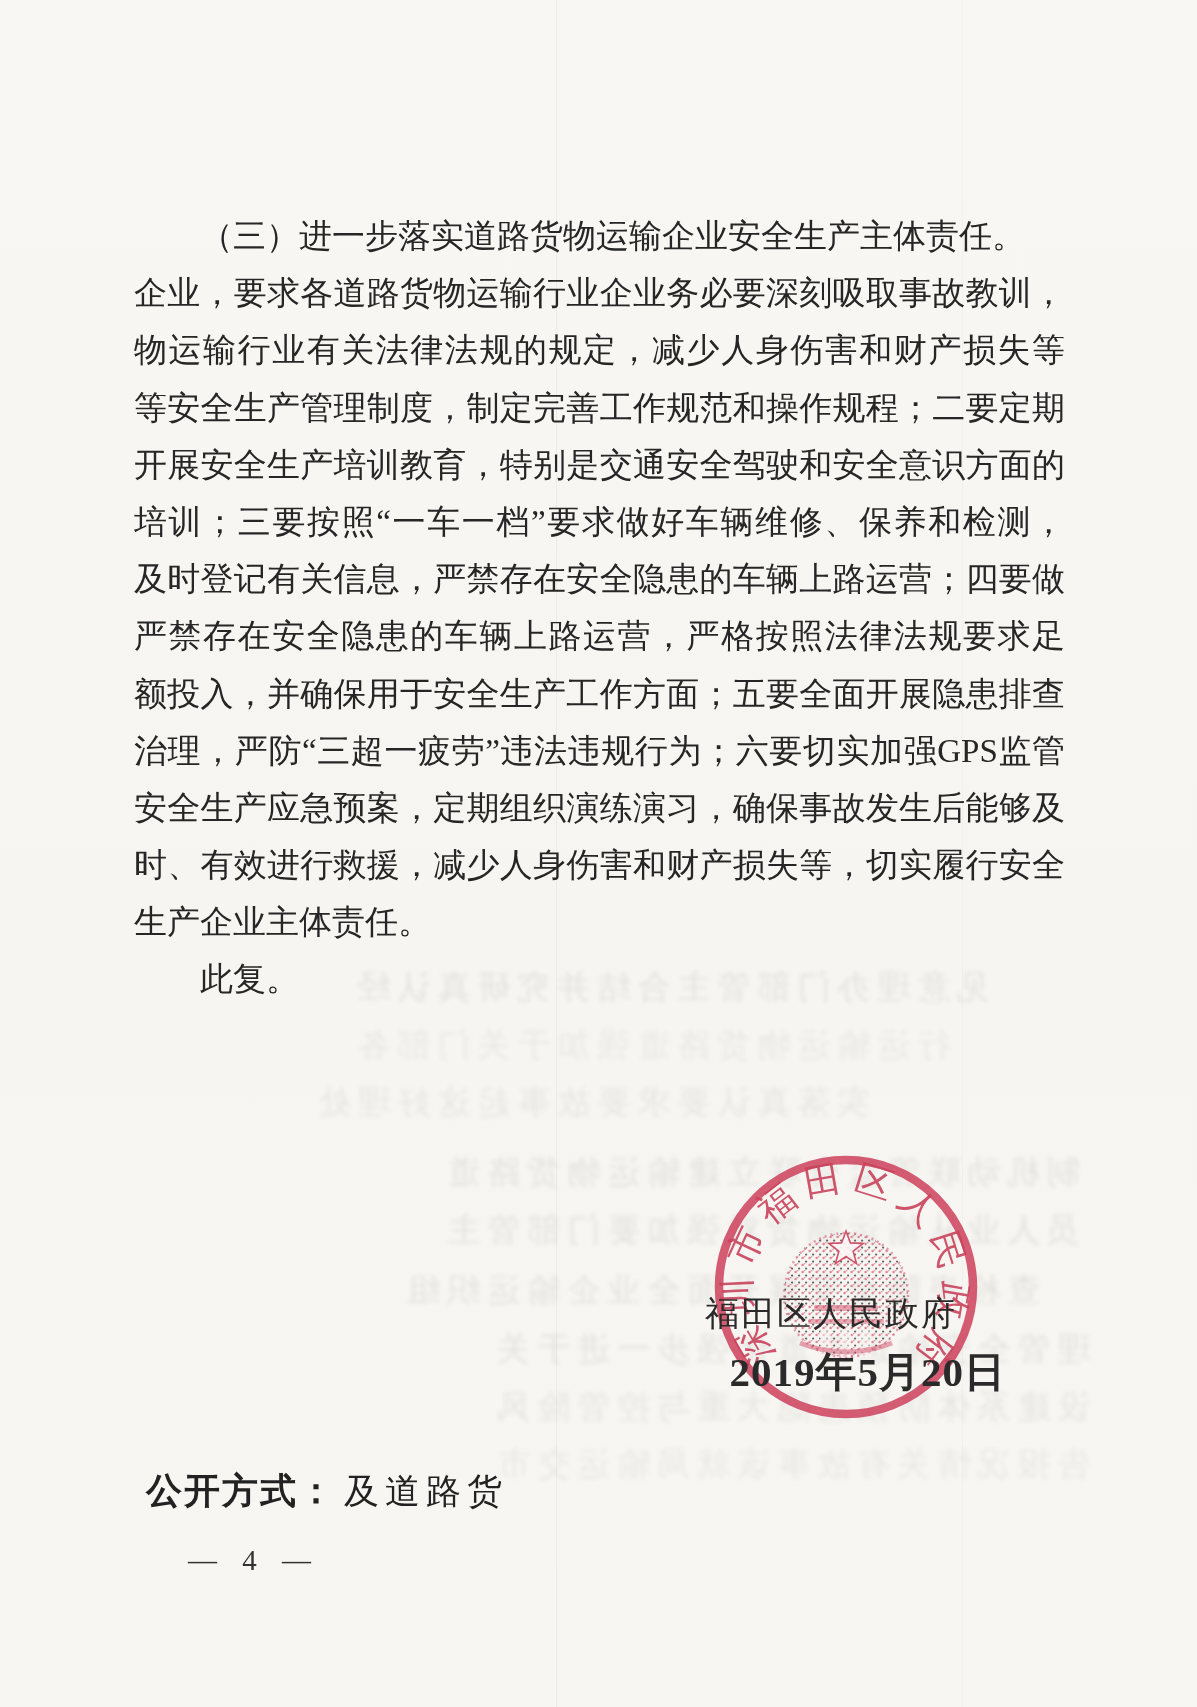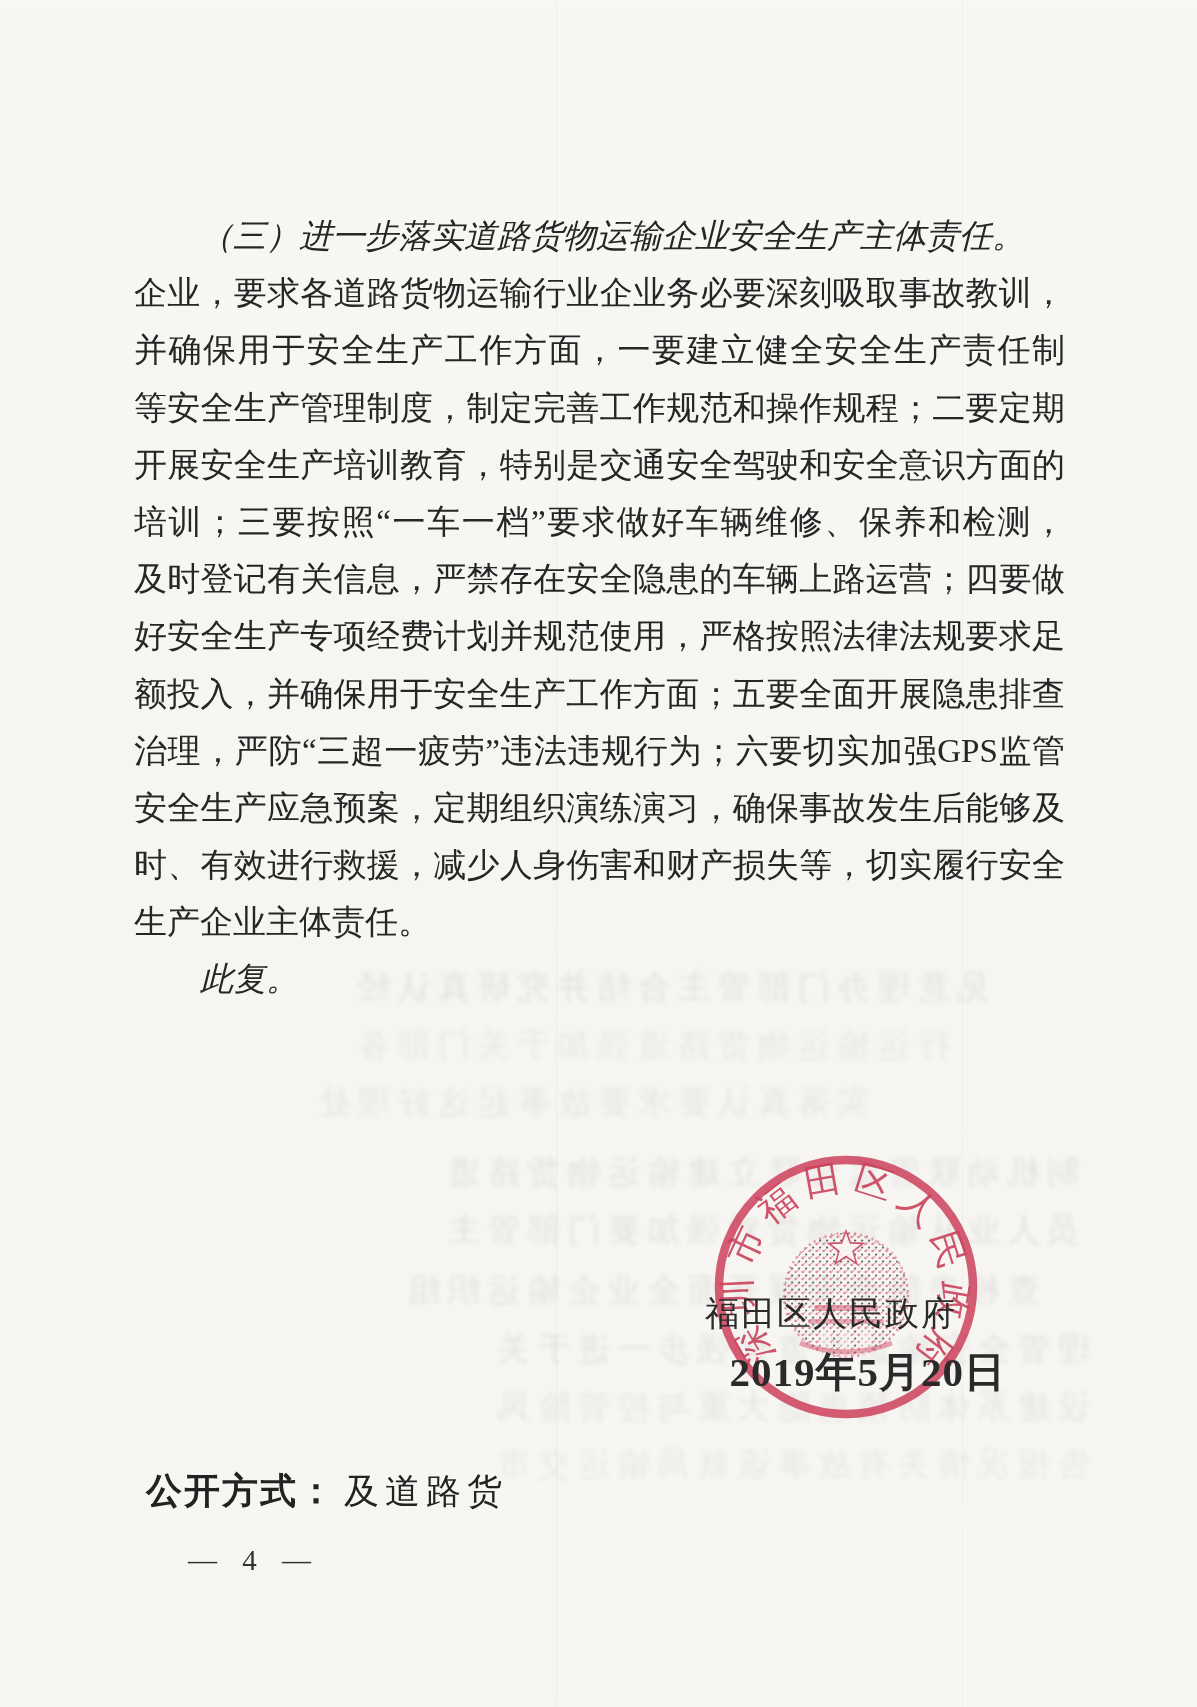--- a/index.html
+++ b/index.html
@@ -20,21 +20,21 @@
   .fold.f2{left:962px;background:rgba(60,60,60,0.03);}
 
   
   .body-text{
     position:absolute;left:134px;top:208px;width:931px;
     font-size:33px;line-height:57.2px;color:#262626;
     z-index:3;
   }
   .bline{height:57.2px;white-space:nowrap;}
   .bline.fill{white-space:normal;text-align:justify;text-align-last:justify;}
-  .bline.indent{text-indent:2em;font-style:italic;}
+  .bline.indent{text-indent:2em;}
 
   
   .sig-agency{
     position:absolute;left:656px;top:1294px;width:350px;height:40px;line-height:40px;
     text-align:center;font-size:34px;letter-spacing:2px;color:#2a2a2a;z-index:5;
   }
   .sig-date{
     position:absolute;left:656px;top:1352px;width:350px;height:40px;line-height:40px;
     text-align:right;font-size:41px;letter-spacing:1px;color:#2a2a2a;z-index:5;font-weight:bold;
   }
@@ -84,26 +84,26 @@
   <div class="bleed" style="left:140px;top:1150px;width:940px;">制机动联管监合联立建输运物货路道</div>
   <div class="bleed" style="left:150px;top:1208px;width:930px;">员人业从输运物货对强加要门部管主</div>
   <div class="bleed" style="left:140px;top:1268px;width:900px;">查检患隐全安展开面全业企输运织组</div>
   <div class="bleed" style="left:140px;top:1327px;width:950px;">理管全安输运路道化强步一进于关</div>
   <div class="bleed" style="left:240px;top:1385px;width:850px;opacity:0.11;">设建系体防预患隐大重与控管险风</div>
   <div class="bleed" style="left:500px;top:1442px;width:590px;opacity:0.09;">告报况情关有故事该就局输运交市</div>
 
   <div class="body-text">
     <div class="bline indent">（三）进一步落实道路货物运输企业安全生产主体责任。</div>
     <div class="bline fill">企业，要求各道路货物运输行业企业务必要深刻吸取事故教训，</div>
-    <div class="bline fill">并确保用于安全生产工作方面，一要建立健全安全生产责任制</div>
+    <div class="bline fill">物运输行业有关法律法规的规定，减少人身伤害和财产损失等</div>
     <div class="bline fill">等安全生产管理制度，制定完善工作规范和操作规程；二要定期</div>
     <div class="bline fill">开展安全生产培训教育，特别是交通安全驾驶和安全意识方面的</div>
     <div class="bline fill">培训；三要按照“一车一档”要求做好车辆维修、保养和检测，</div>
     <div class="bline fill">及时登记有关信息，严禁存在安全隐患的车辆上路运营；四要做</div>
-    <div class="bline fill">好安全生产专项经费计划并规范使用，严格按照法律法规要求足</div>
+    <div class="bline fill">严禁存在安全隐患的车辆上路运营，严格按照法律法规要求足</div>
     <div class="bline fill">额投入，并确保用于安全生产工作方面；五要全面开展隐患排查</div>
     <div class="bline fill">治理，严防“三超一疲劳”违法违规行为；六要切实加强GPS监管</div>
     <div class="bline fill">安全生产应急预案，定期组织演练演习，确保事故发生后能够及</div>
     <div class="bline fill">时、有效进行救援，减少人身伤害和财产损失等，切实履行安全</div>
     <div class="bline">生产企业主体责任。</div>
     <div class="bline indent">此复。</div>
   </div>
 
   <svg class="seal" viewBox="0 0 300 300">
     <defs>

